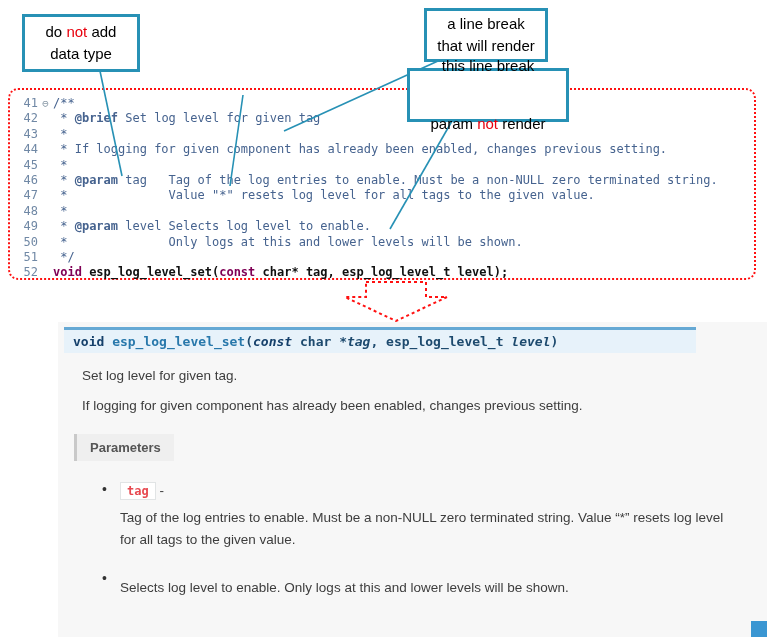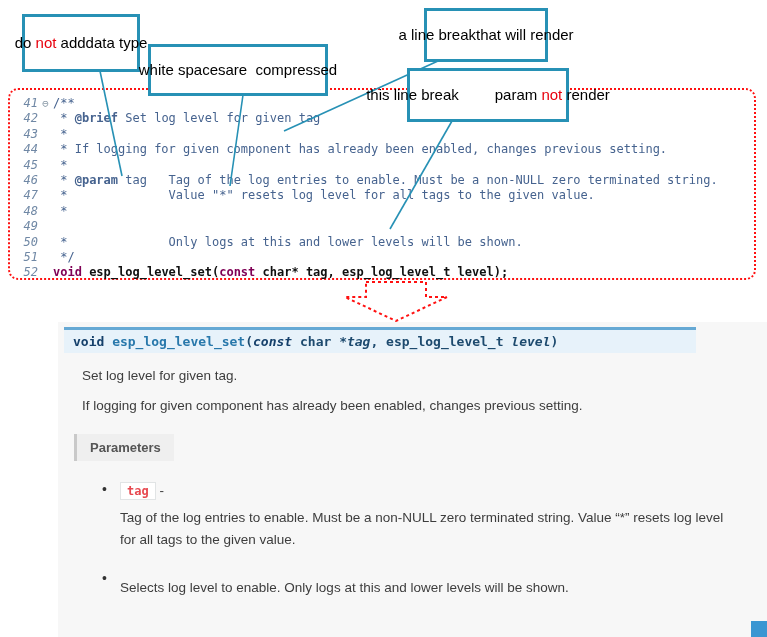--- a/index.html
+++ b/index.html
@@ -1,39 +1,39 @@
 <!DOCTYPE html>
 <html><head>
 <meta charset="utf-8">
 <style>
   html,body{margin:0;padding:0;background:#fff;}
   .canvas{position:relative;width:767px;height:637px;background:#ffffff;overflow:hidden;
           font-family:"Liberation Sans",sans-serif;}
 
   
   .callout{position:absolute;z-index:10;background:#ffffff;border:3px solid #2791b5;
-           display:flex;flex-direction:row;justify-content:center;align-items:center;
+           display:flex;flex-direction:column;justify-content:center;align-items:center;
            font-size:15px;color:#000;text-align:center;box-sizing:border-box;}
   .callout div{white-space:pre;line-height:1.5;}
   .callout .red{color:#e8000d;}
   #callout-0{left:22px;top:14px;width:118px;height:58px;}
   #callout-1{left:148px;top:44px;width:180px;height:52px;}
   #callout-2{left:424px;top:8px;width:124px;height:54px;}
   #callout-3{left:407px;top:68px;width:162px;height:54px;gap:36px;}
 
   
   .overlay{position:absolute;left:0;top:0;z-index:5;pointer-events:none;}
 
   
   .editor{position:absolute;left:8px;top:88px;width:748px;height:192px;z-index:1;
           border:2px dotted #ff1111;border-radius:10px;background:#fff;
           padding:6px 2px;box-sizing:border-box;
           font-family:"DejaVu Sans Mono",monospace;font-size:12px;line-height:15.4px;}
   .code-row{display:flex;white-space:pre;}
-  .lnum{flex:0 0 26px;width:26px;text-align:right;color:#7088a5;font-style:italic;}
+  .lnum{flex:0 0 26px;width:26px;text-align:right;color:#7088a5;}
   .fold{flex:0 0 15px;width:15px;text-align:center;color:#8a9aa8;font-size:11px;}
   .ltext{white-space:pre;}
   .seg-c{color:#46638f;}
   .seg-t{color:#46638f;font-weight:bold;}
   .seg-k{color:#7f0055;font-weight:bold;}
   .seg-p{color:#111;font-weight:bold;}
 
   
   .docpanel{position:absolute;left:58px;top:322px;width:709px;height:315px;
             background:#f7f7f7;box-sizing:border-box;color:#3d3d3d;}
@@ -67,44 +67,40 @@
     <line x1="243" y1="95" x2="230" y2="186" stroke="#2791b5" stroke-width="1.6"></line>
     <line x1="438" y1="61" x2="284" y2="131" stroke="#2791b5" stroke-width="1.6"></line>
     <line x1="452" y1="121" x2="390" y2="229" stroke="#2791b5" stroke-width="1.6"></line>
     <polygon points="366,282 426,282 426,297 447,297 396,321 345,297 366,297" fill="none" stroke="#ff1111" stroke-width="2" stroke-dasharray="3,3"></polygon>
   </svg>
 
   <div class="callout" id="callout-0">
       <div><span>do </span><span class="red">not</span><span> add</span></div>
       <div><span>data type</span></div>
     </div>
-  <div class="callout" id="callout-1">
-      <div><span>white spaces</span></div>
-      <div><span>are  compressed</span></div>
-    </div>
   <div class="callout" id="callout-2">
       <div><span>a line break</span></div>
       <div><span>that will render</span></div>
     </div>
   <div class="callout" id="callout-3">
       <div><span>this line break</span></div>
       <div><span>param </span><span class="red">not</span><span> render</span></div>
     </div>
 
   <div class="editor">
     <div id="editor-lines">
         <div class="code-row"><span class="lnum">41</span><span class="fold">⊖</span><span class="ltext"><span class="seg-c">/**</span></span></div>
         <div class="code-row"><span class="lnum">42</span><span class="fold"> </span><span class="ltext"><span class="seg-c"> * </span><span class="seg-t">@brief</span><span class="seg-c"> Set log level for given tag</span></span></div>
         <div class="code-row"><span class="lnum">43</span><span class="fold"> </span><span class="ltext"><span class="seg-c"> *</span></span></div>
         <div class="code-row"><span class="lnum">44</span><span class="fold"> </span><span class="ltext"><span class="seg-c"> * If logging for given component has already been enabled, changes previous setting.</span></span></div>
         <div class="code-row"><span class="lnum">45</span><span class="fold"> </span><span class="ltext"><span class="seg-c"> *</span></span></div>
         <div class="code-row"><span class="lnum">46</span><span class="fold"> </span><span class="ltext"><span class="seg-c"> * </span><span class="seg-t">@param</span><span class="seg-c"> tag   Tag of the log entries to enable. Must be a non-NULL zero terminated string.</span></span></div>
         <div class="code-row"><span class="lnum">47</span><span class="fold"> </span><span class="ltext"><span class="seg-c"> *              Value "*" resets log level for all tags to the given value.</span></span></div>
         <div class="code-row"><span class="lnum">48</span><span class="fold"> </span><span class="ltext"><span class="seg-c"> *</span></span></div>
-        <div class="code-row"><span class="lnum">49</span><span class="fold"> </span></div>
+        <div class="code-row"><span class="lnum">49</span><span class="fold"> </span><span class="ltext"><span class="seg-c"> * </span><span class="seg-t">@param</span><span class="seg-c"> level Selects log level to enable.</span></span></div>
         <div class="code-row"><span class="lnum">50</span><span class="fold"> </span><span class="ltext"><span class="seg-c"> *              Only logs at this and lower levels will be shown.</span></span></div>
         <div class="code-row"><span class="lnum">51</span><span class="fold"> </span><span class="ltext"><span class="seg-c"> */</span></span></div>
         <div class="code-row"><span class="lnum">52</span><span class="fold"> </span><span class="ltext"><span class="seg-k">void</span><span class="seg-p"> esp_log_level_set(</span><span class="seg-k">const</span><span class="seg-p"> char* tag, esp_log_level_t level);</span></span></div>
       </div>
   </div>
 
   <div class="docpanel">
     <div class="sig" id="sig"><span class="kw">void </span><span class="name">esp_log_level_set</span><span class="pl">(</span><span class="kwi">const</span><span class="pl">  char *</span><span class="prm">tag</span><span class="pl">, </span><span class="pl">esp_log_level_t </span><span class="prm">level</span><span class="pl">)</span></div>
     <p>Set log level for given tag.</p>
     <p>If logging for given component has already been enabled, changes previous setting.</p>

